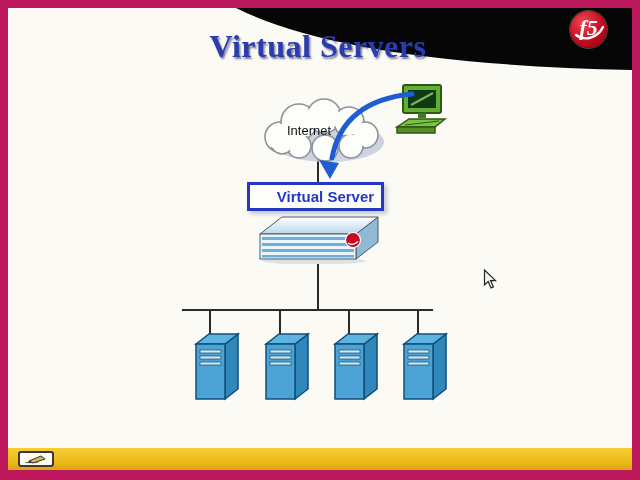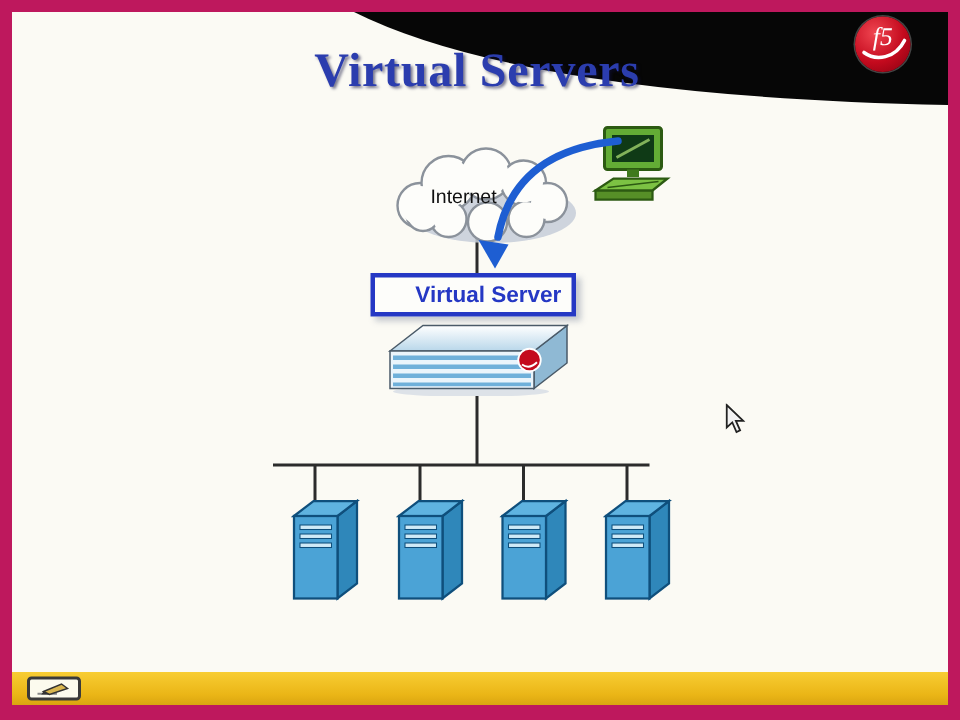--- a/index.html
+++ b/index.html
@@ -18,22 +18,22 @@
     font-size:32px;color:var(--title-text,#2b3dae);letter-spacing:.5px;
     text-shadow:1.5px 1.5px 2px rgba(15,15,60,.55);
   }
   .f5-logo{
     position:absolute;left:562px;top:3px;width:37px;height:37px;border-radius:50%;
     background:radial-gradient(circle at 35% 30%, #ef4550 0%, var(--f5-red,#c40a1e) 55%, #820010 100%);
     display:flex;align-items:flex-start;justify-content:center;
     box-shadow:0 0 0 1px rgba(255,255,255,.25);
   }
   .f5-logo .txt{
-    color:#fff;font-weight:normal;font-style:italic;
-    font-family:"Liberation Serif",serif;font-size:17px;margin-top:4px;
+    color:#fff;font-weight:bold;font-style:italic;
+    font-family:"Liberation Serif",serif;font-size:22px;margin-top:4px;
   }
   .f5-logo svg{position:absolute;left:0;top:0;}
   .overlay{position:absolute;left:0;top:0;pointer-events:none;}
   .cloud{position:absolute;left:244px;top:87px;width:136px;height:71px;}
   .cloud-label{
     position:absolute;left:2px;top:28px;width:110px;text-align:center;
     font-weight:normal;font-size:13px;color:#101010;
   }
   .workstation{position:absolute;left:385px;top:75px;width:56px;height:58px;}
   .vs-box{

